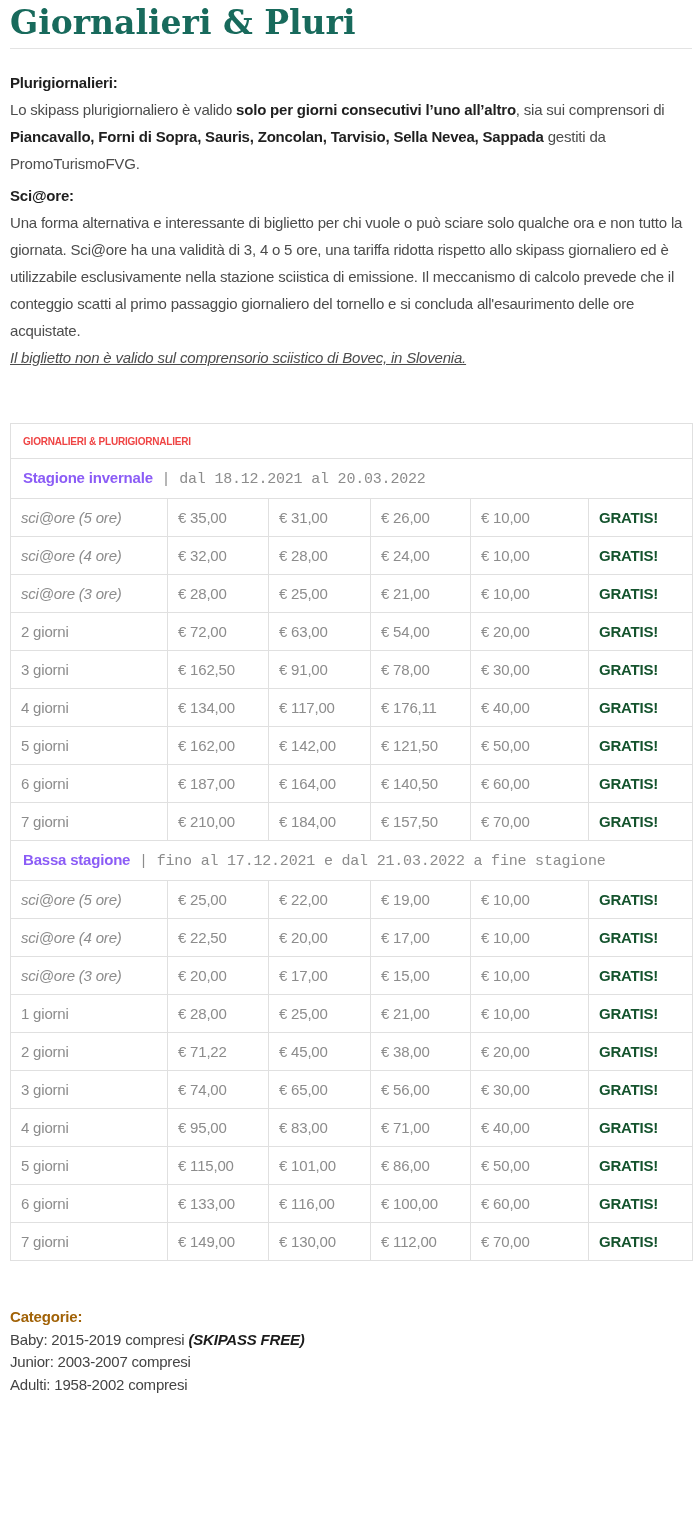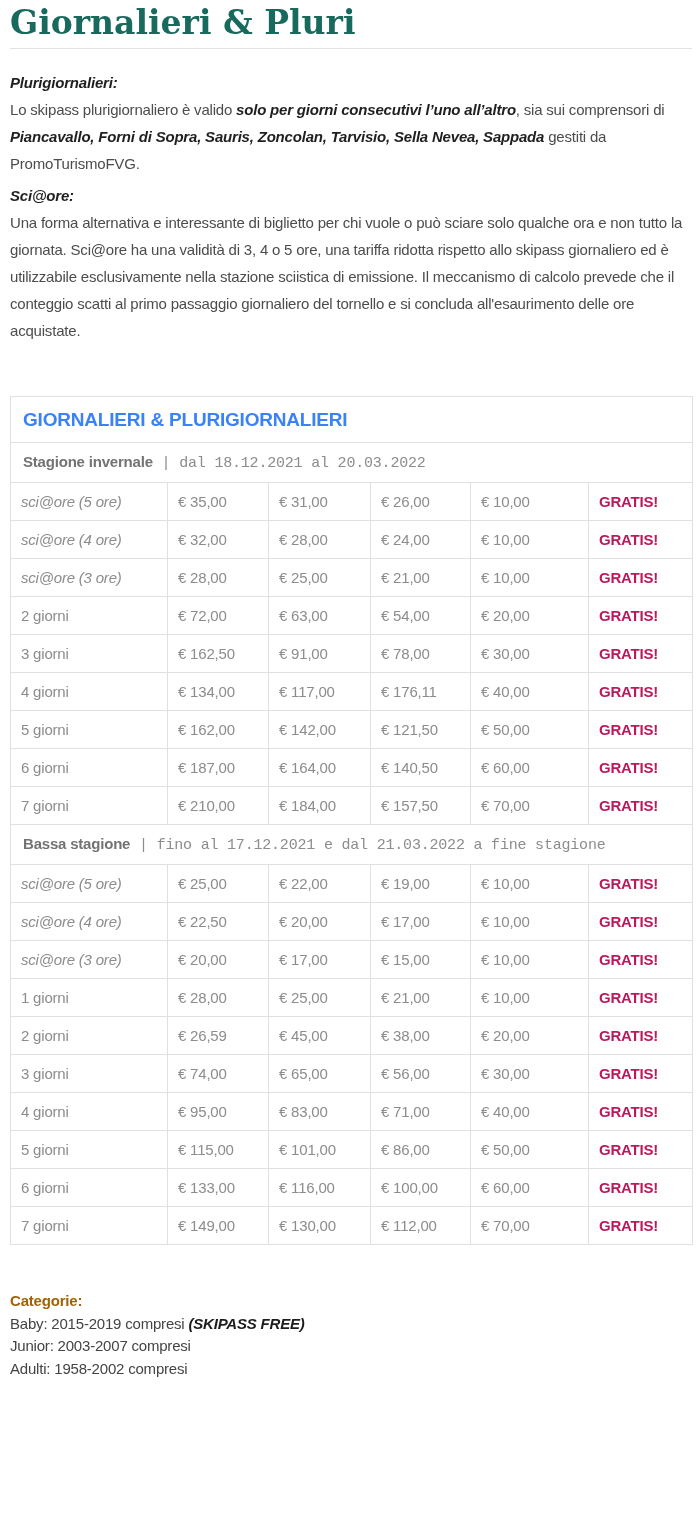--- a/index.html
+++ b/index.html
@@ -24,21 +24,21 @@
     border: none;
     border-top: 1px solid #e3e3e3;
     margin: 0 0 20px 0;
   }
 
   .para {
     font-size: 15px;
     line-height: 27px;
     margin: 0 0 5px 0;
   }
-  .para strong, .b-dark { color: #1f1f1f; font-style: italic; }
+  .para strong, .b-dark { color: #1f1f1f; }
   .note {
     font-style: italic;
     text-decoration: underline;
   }
 
   table.price-table {
     border-collapse: collapse;
     table-layout: fixed;
     width: 682px;
     margin-top: 52px;
@@ -46,45 +46,45 @@
     letter-spacing: -0.2px;
   }
   .price-table th, .price-table td {
     border: 1px solid #e0e0e0;
     text-align: left;
     vertical-align: top;
     overflow: hidden;
   }
   tr.t-title th {
     padding: 12px 12px 11px;
-    color: #3b82f6;
+    color: #ef4444;
     font-weight: 700;
-    font-size: 19px;
+    font-size: 10px;
   }
   tr.t-cols th {
     padding: 12px 10px 9px;
     color: #1f1f1f;
     font-weight: 700;
     line-height: 20px;
     height: 40px;
   }
   tr.season-row td {
     padding: 10px 12px 9px;
     line-height: 18px;
   }
-  tr.season-row strong { color: #737373; }
+  tr.season-row strong { color: #8b5cf6; }
   tr.season-row .dates { color: #8c8c8c; font-family: Liberation Mono, monospace; }
   tr.price-row td {
     padding: 9px 10px;
     line-height: 19px;
     color: #8c8c8c;
   }
   tr.price-row td.it { font-style: italic; }
   tr.price-row td.gratis {
-    color: #be185d;
+    color: #14532d;
     font-weight: 700;
     font-style: normal;
   }
 
   .categories {
     margin-top: 45px;
     font-size: 15px;
     line-height: 22.5px;
     color: #444444;
   }
@@ -100,20 +100,21 @@
   <hr class="title-divider">
 
   <div>
     <p class="para">
       <strong>Plurigiornalieri:</strong><br>
       <span>Lo skipass plurigiornaliero è valido </span><strong>solo per giorni consecutivi l’uno all’altro</strong><span>, sia sui comprensori di </span><strong>Piancavallo, Forni di Sopra, Sauris, Zoncolan, Tarvisio, Sella Nevea, Sappada</strong><span> gestiti da PromoTurismoFVG.</span>
     </p>
     <p class="para">
       <strong>Sci@ore:</strong><br>
       <span>Una forma alternativa e interessante di biglietto per chi vuole o può sciare solo qualche ora e non tutto la giornata. Sci@ore ha una validità di 3, 4 o 5 ore, una tariffa ridotta rispetto allo skipass giornaliero ed è utilizzabile esclusivamente nella stazione sciistica di emissione. Il meccanismo di calcolo prevede che il conteggio scatti al primo passaggio giornaliero del tornello e si concluda all'esaurimento delle ore acquistate.</span><br>
+      <span class="note">Il biglietto non è valido sul comprensorio sciistico di Bovec, in Slovenia.</span>
     </p>
   </div>
 
   <table class="price-table">
     <colgroup>
       <col style="width:157px">
         <col style="width:101px">
         <col style="width:102px">
       <col style="width:100px">
         <col style="width:118px">
@@ -230,21 +231,21 @@
         <tr class="price-row">
           <td>1 giorni</td>
           <td>€ 28,00</td>
           <td>€ 25,00</td>
           <td>€ 21,00</td>
           <td>€ 10,00</td>
           <td class="gratis">GRATIS!</td>
         </tr>
         <tr class="price-row">
           <td>2 giorni</td>
-          <td>€ 26,59</td>
+          <td>€ 71,22</td>
           <td>€ 45,00</td>
           <td>€ 38,00</td>
           <td>€ 20,00</td>
           <td class="gratis">GRATIS!</td>
         </tr>
         <tr class="price-row">
           <td>3 giorni</td>
           <td>€ 74,00</td>
           <td>€ 65,00</td>
           <td>€ 56,00</td>

